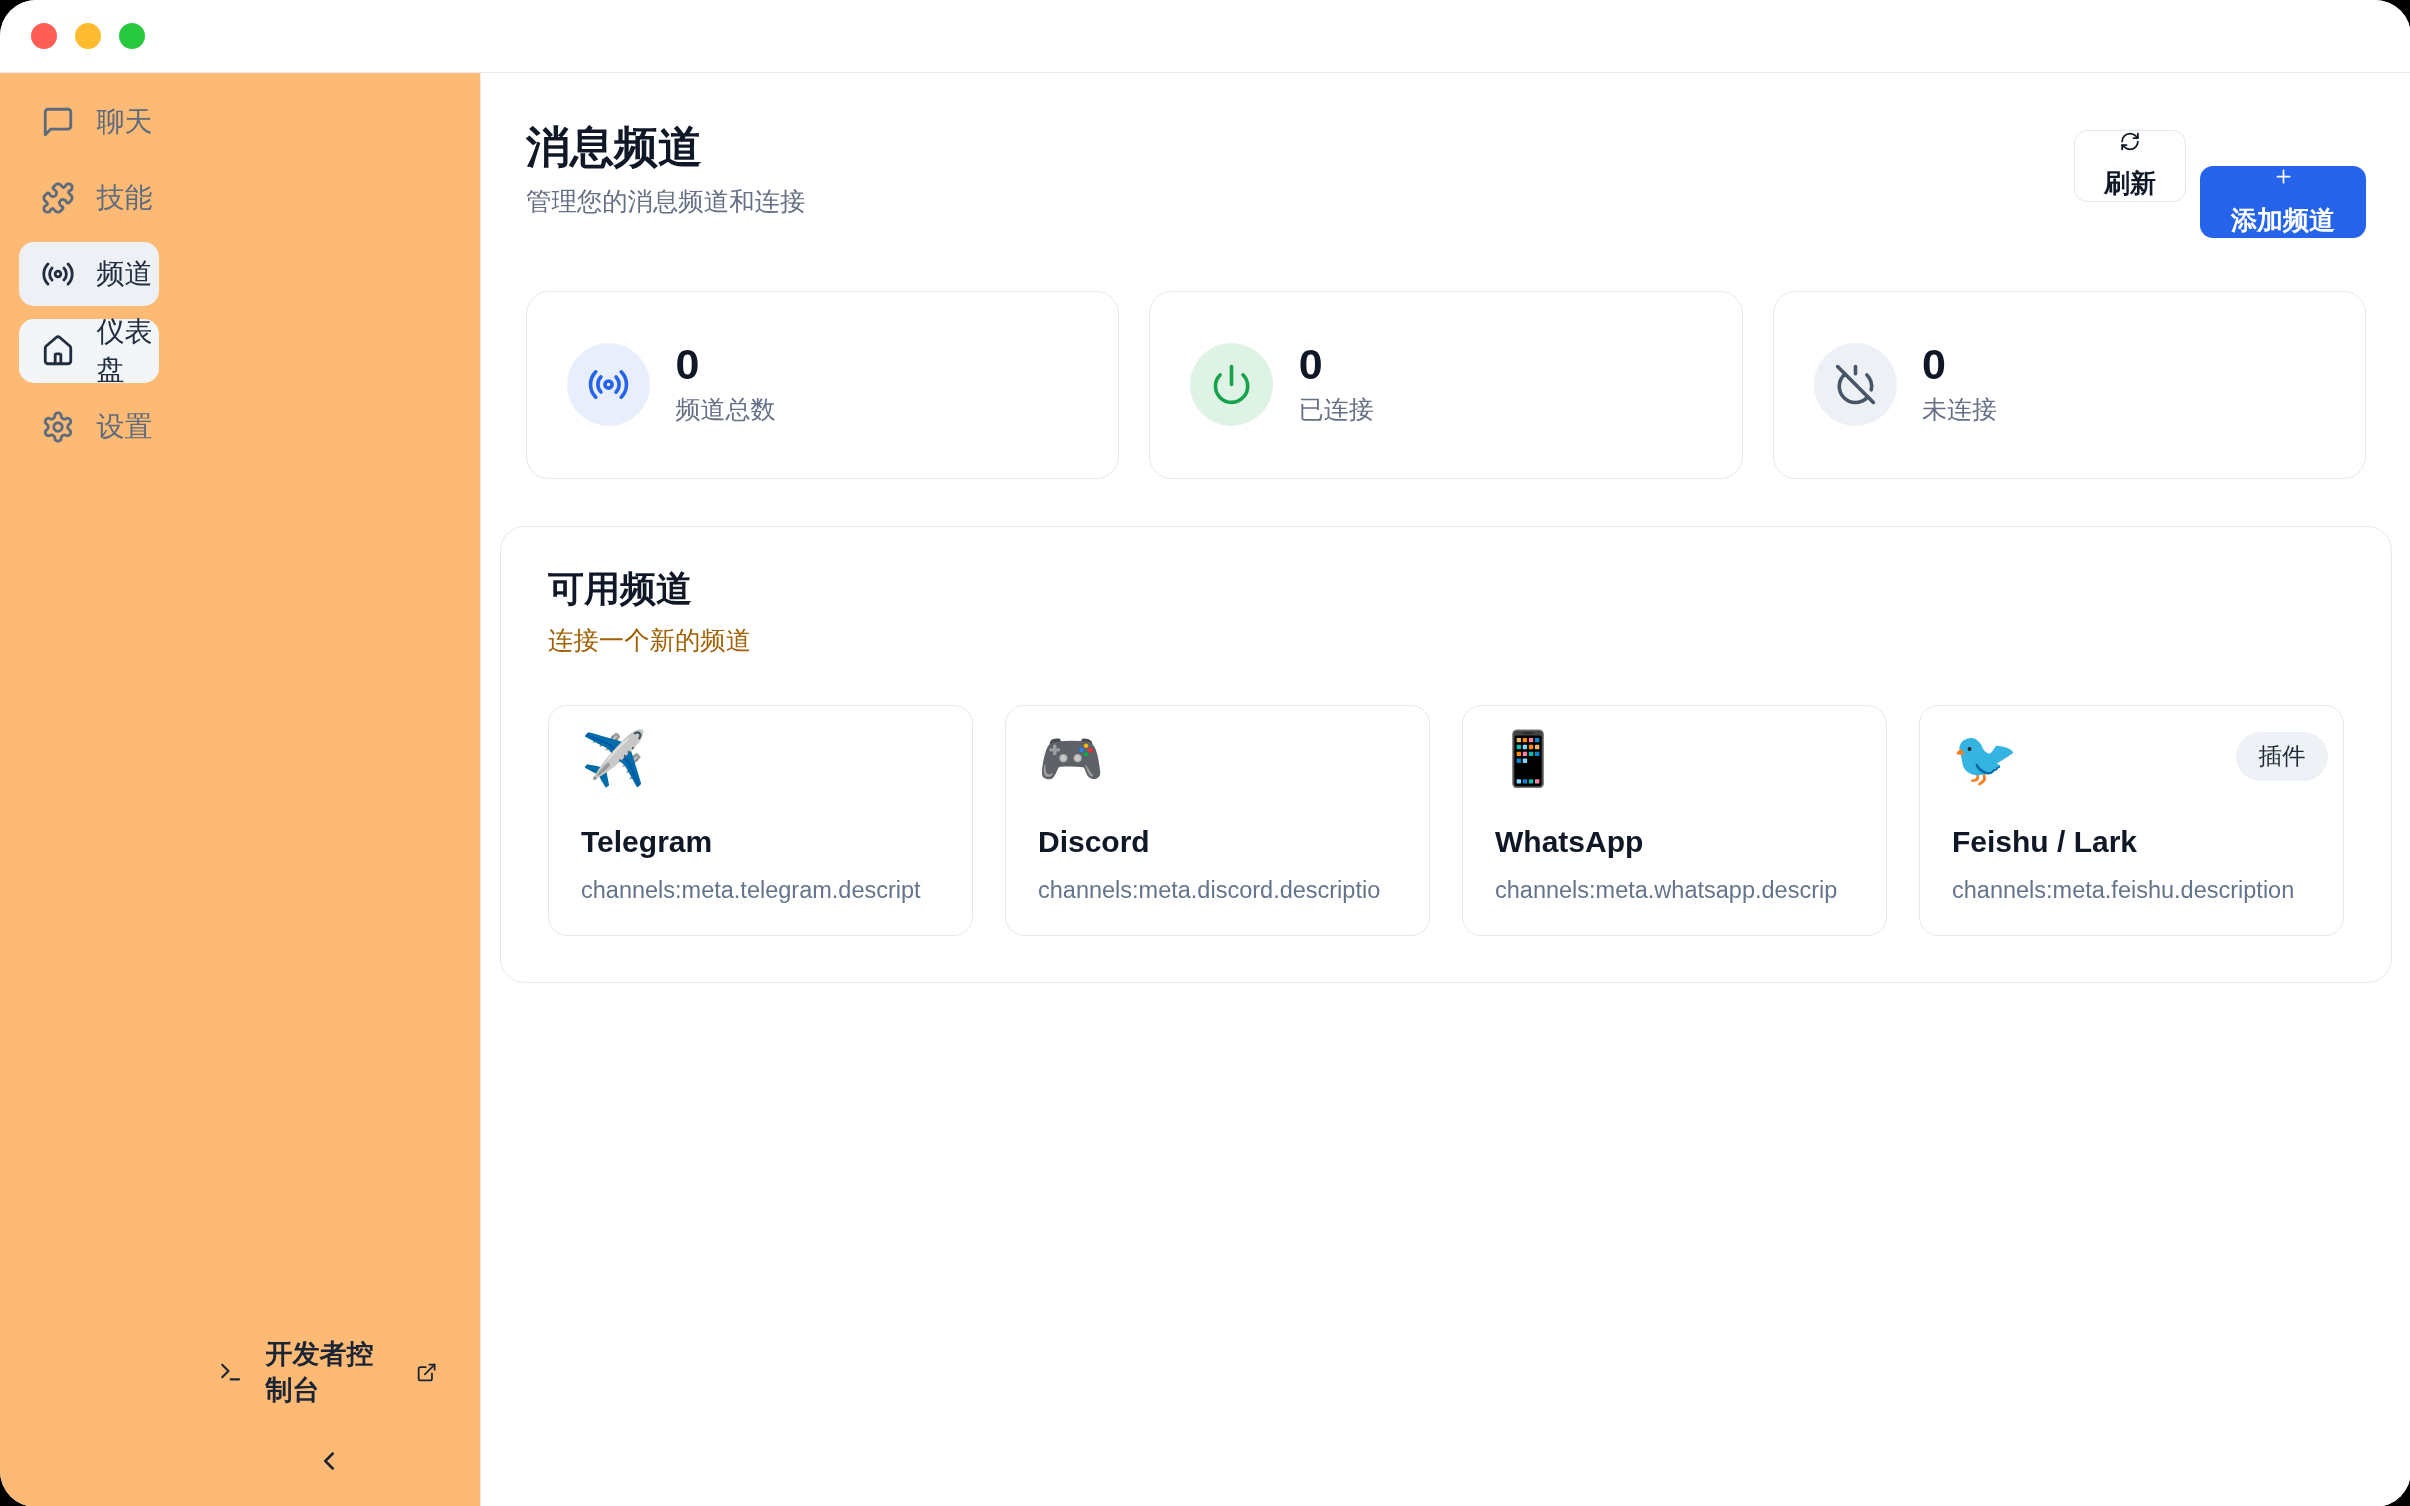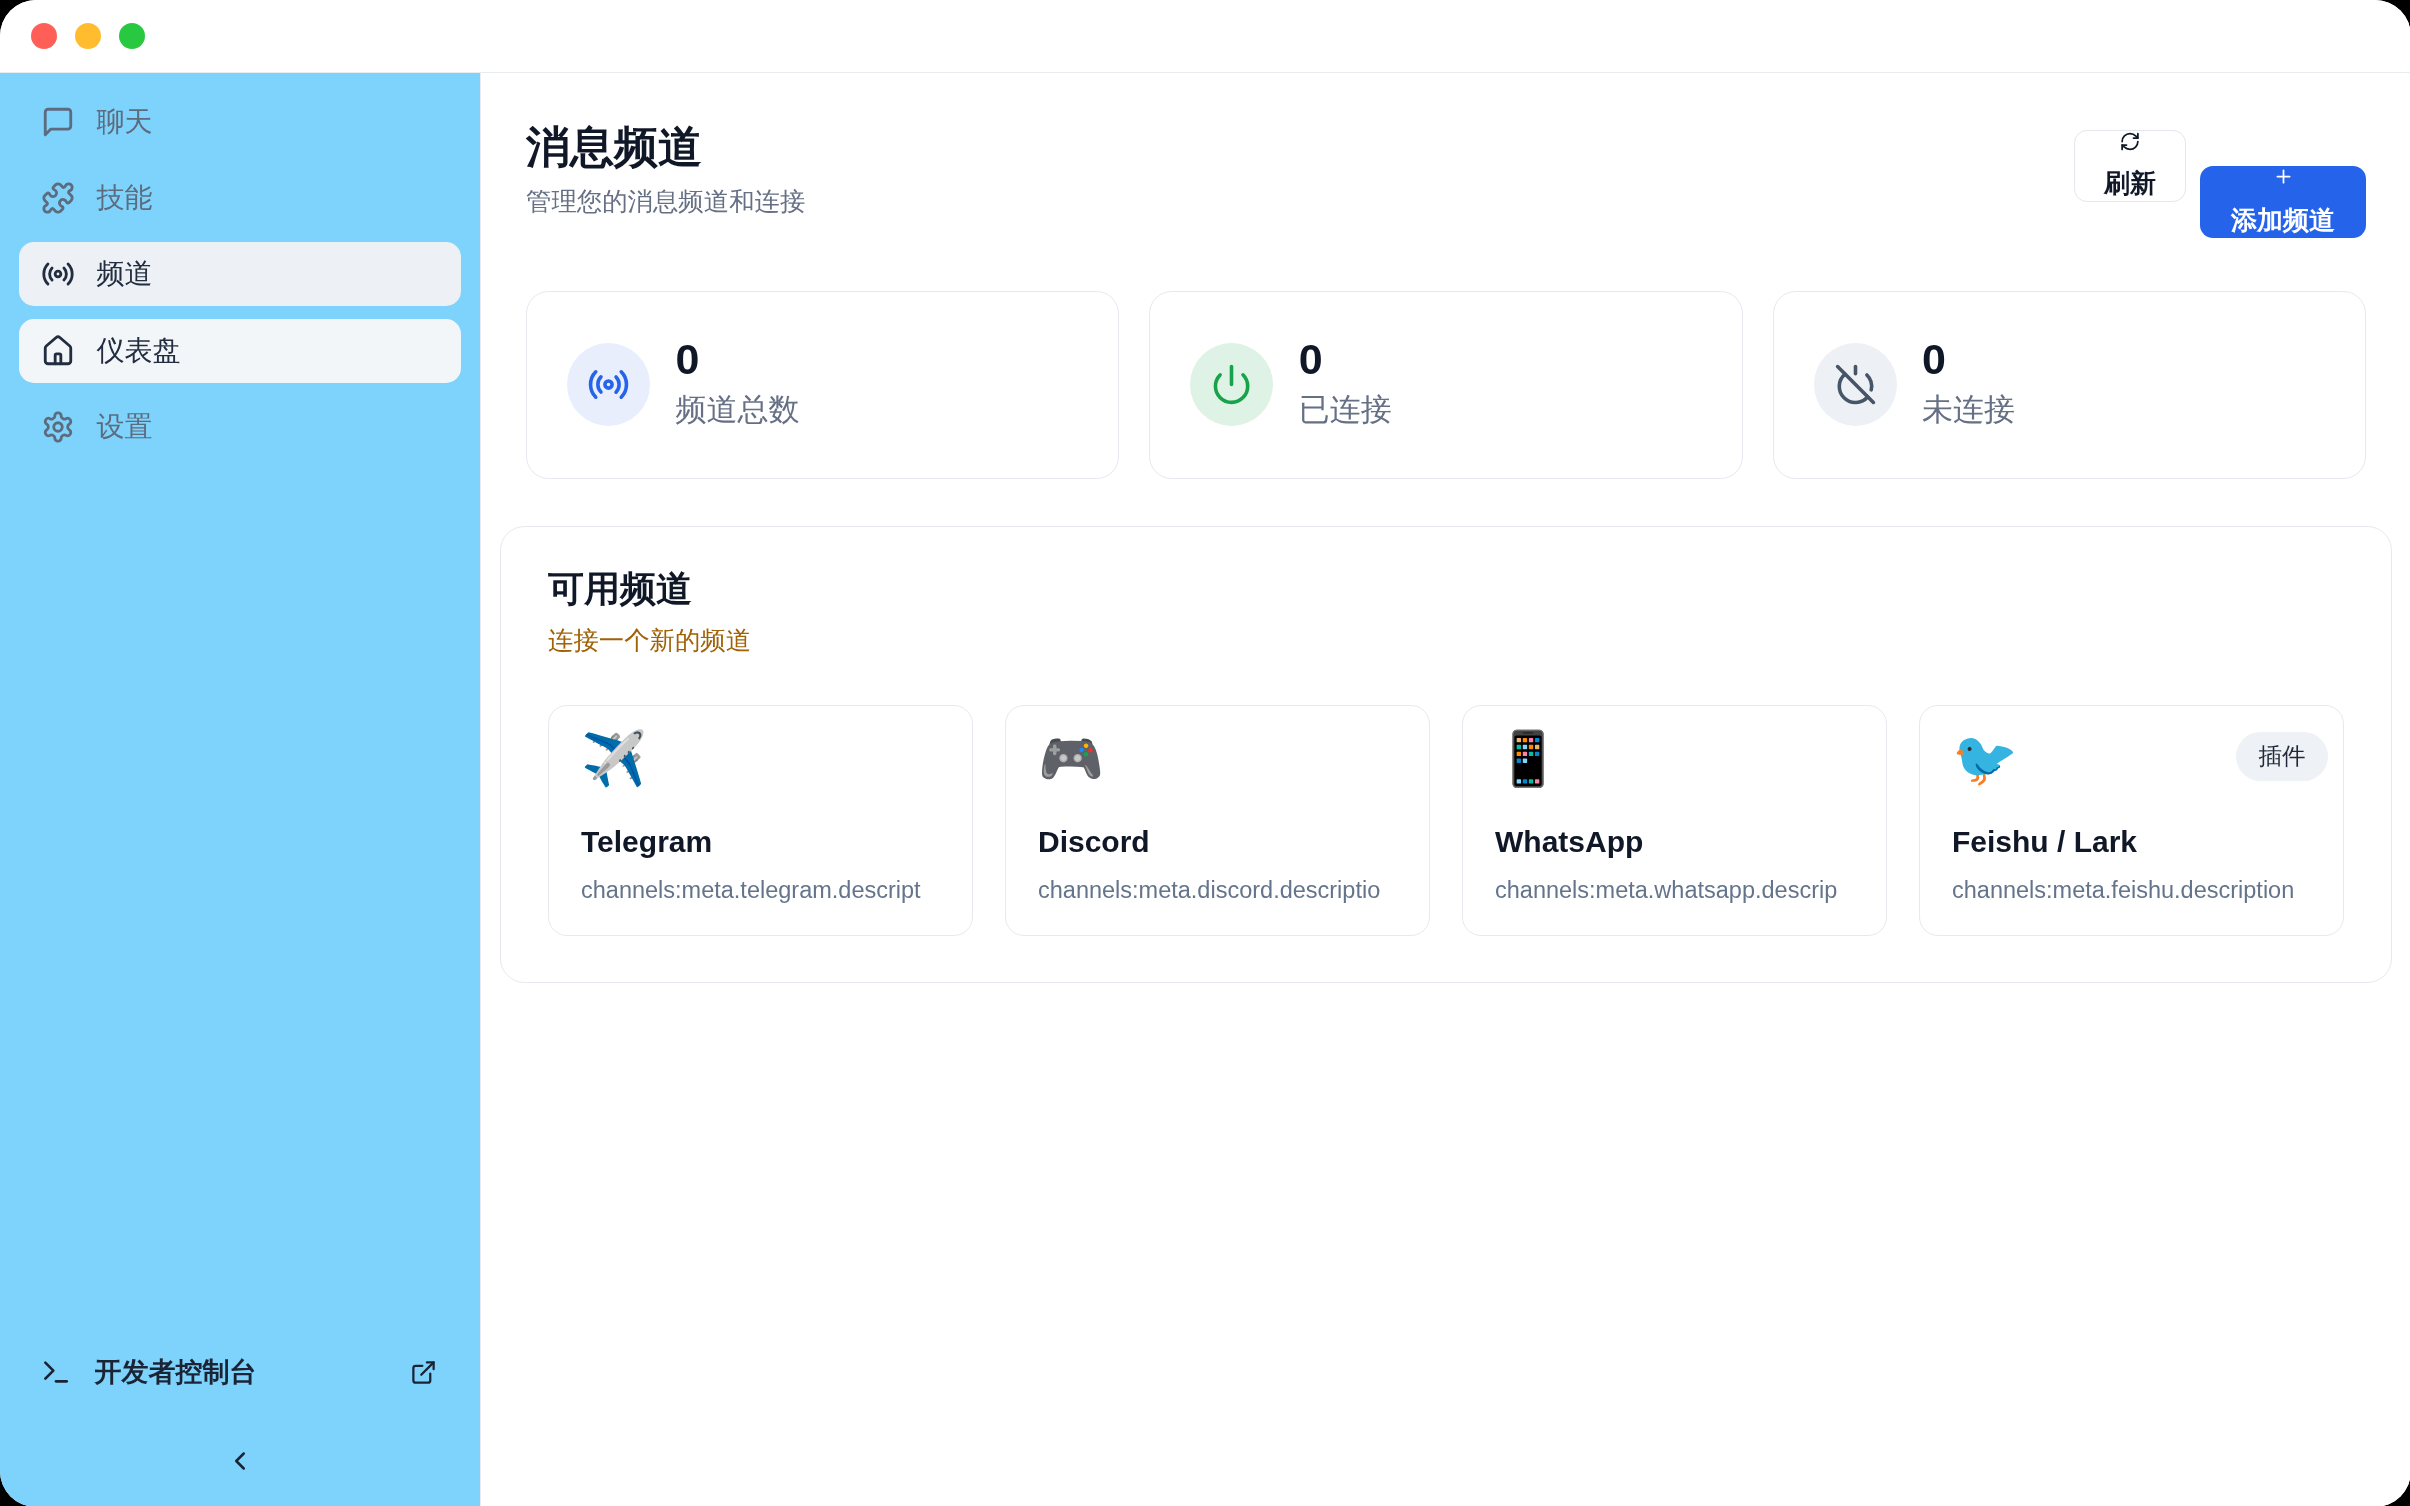--- a/index.html
+++ b/index.html
@@ -26,22 +26,22 @@
   }
   .traffic { width: 26px; height: 26px; border-radius: 50%; }
   .traffic.red { background: #ff5f57; }
   .traffic.yellow { background: #febc2e; }
   .traffic.green { background: #28c840; }
   
   .app-body { flex: 1; display: flex; min-height: 0; }
   .sidebar {
     width: 481px; flex: 0 0 481px;
     border-right: 1.9px solid #e8ebf0;
-    display: flex; flex-direction: column;
-    background: #7dd3fc;
+    display: flex; flex-direction: row;
+    background: #fdba74;
   }
   .nav { padding: 17px 19px 0; display: flex; flex-direction: column; gap: 12.2px; }
   .nav-item {
     height: 64px; border-radius: 15px;
     display: flex; align-items: center;
     padding-left: 21.7px; gap: 21.7px;
     font-size: 28px; color: #5d6b7e;
     cursor: pointer;
   }
   .nav-item svg { width: 34px; height: 34px; flex: 0 0 34px; }
@@ -96,21 +96,21 @@
   .stat-bubble {
     width: 83px; height: 83px; border-radius: 50%;
     display: flex; align-items: center; justify-content: center; flex: 0 0 83px;
   }
   .stat-bubble svg { width: 43px; height: 43px; }
   .stat-bubble.blue  { background: #e8eefb; color: #2563eb; }
   .stat-bubble.green { background: #def2e5; color: #16a34a; }
   .stat-bubble.gray  { background: #edf0f4; color: #475569; }
   .stat-text { display: flex; flex-direction: column; gap: 7.5px; }
   .stat-value { font-size: 43px; font-weight: 700; color: #101828; line-height: 1; }
-  .stat-label { font-size: 31px; color: #667085; }
+  .stat-label { font-size: 25px; color: #667085; }
   
   .available-card {
     margin: 47px 19px 0;
     border: 1.9px solid #e5e9ef; border-radius: 24.5px;
     padding: 38px 47px 46px; background: #fff;
   }
   .section-title { font-size: 36px; font-weight: 700; color: #101828; }
   .section-subtitle { margin-top: 10.4px; font-size: 25.4px; color: #a16207; }
   .channel-grid {
     margin-top: 47px;

